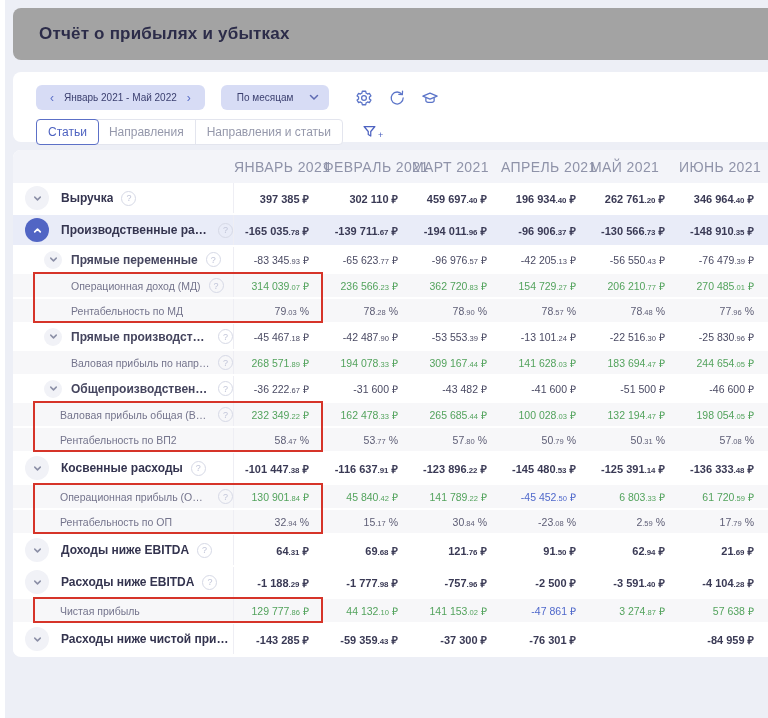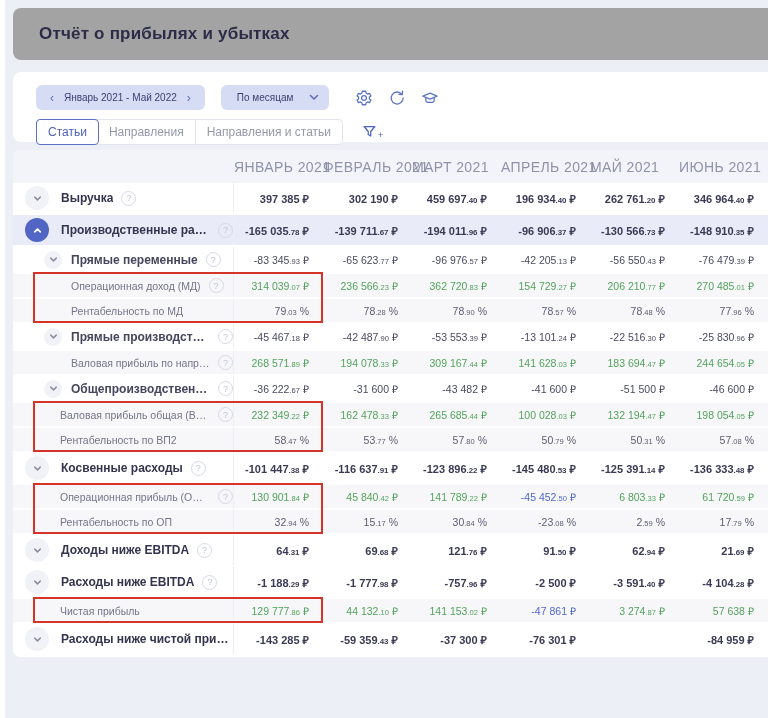--- a/index.html
+++ b/index.html
@@ -169,21 +169,21 @@
         <div class="label-cell">
           <span class="chev">
             <svg width="13" height="13" viewBox="0 0 14 14" fill="none" stroke="#8b8fa6" stroke-width="1.6" stroke-linecap="round" stroke-linejoin="round">
               <polyline points="4,5.5 7,8.5 10,5.5"></polyline>
             </svg>
           </span>
           <span class="row-label">Выручка</span>
           <span class="help">?</span>
         </div>
         <div class="cell">397 385  ₽</div>
-        <div class="cell">302 190  ₽</div>
+        <div class="cell">302 110  ₽</div>
         <div class="cell">459 697<span class="frac">.40</span> ₽</div>
         <div class="cell">196 934<span class="frac">.40</span> ₽</div>
         <div class="cell">262 761<span class="frac">.20</span> ₽</div>
         <div class="cell">346 964<span class="frac">.40</span> ₽</div>
       </div>
       <div class="row k-section bg-sel">
         <div class="label-cell">
           <span class="chev blue-circle">
             <svg width="13" height="13" viewBox="0 0 14 14" fill="none" stroke="#ffffff" stroke-width="1.8" stroke-linecap="round" stroke-linejoin="round">
               <polyline points="4,8.5 7,5.5 10,8.5"></polyline>

